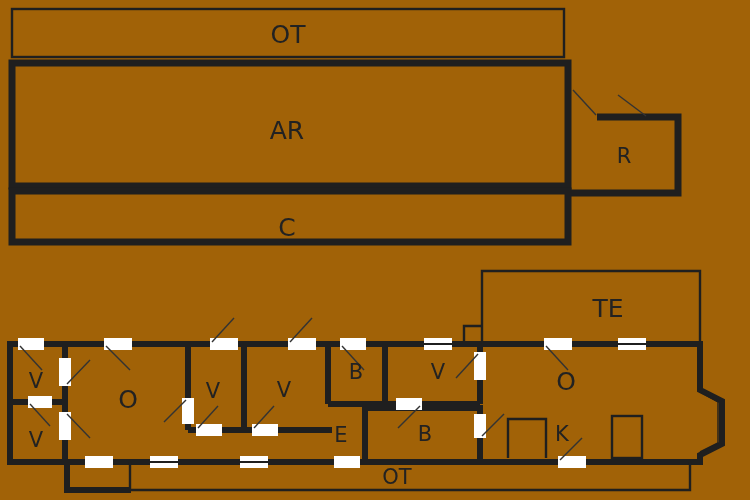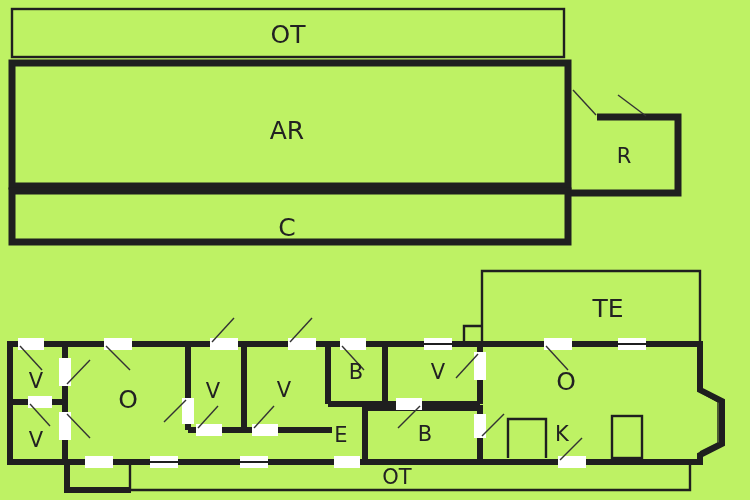--- a/index.html
+++ b/index.html
@@ -1,17 +1,17 @@
 <!DOCTYPE html>
 <html><head>
 <meta charset="utf-8">
 <style>
   html,body { margin:0; padding:0; background:#ffffff; }
   .stage {
-    position:relative; width:750px; height:500px; background:#bef264;
+    position:relative; width:750px; height:500px; background:#a16207;
     font-family:"DejaVu Sans", sans-serif; overflow:hidden;
   }
   svg { position:absolute; left:0; top:0; }
   .thick  { fill:none; stroke:#1f1f1f; stroke-width:7; stroke-linejoin:miter; }
   .thick6 { fill:none; stroke:#1f1f1f; stroke-width:6; stroke-linejoin:miter; }
   .thin   { fill:none; stroke:#1f1f1f; stroke-width:2.4; }
   .hair   { fill:none; stroke:#1f1f1f; stroke-width:1.4; }
   .swing  { stroke:#333333; stroke-width:1.4; }
   .gap    { fill:#ffffff; stroke:none; }
   .winline{ stroke:#1f1f1f; stroke-width:2; }

